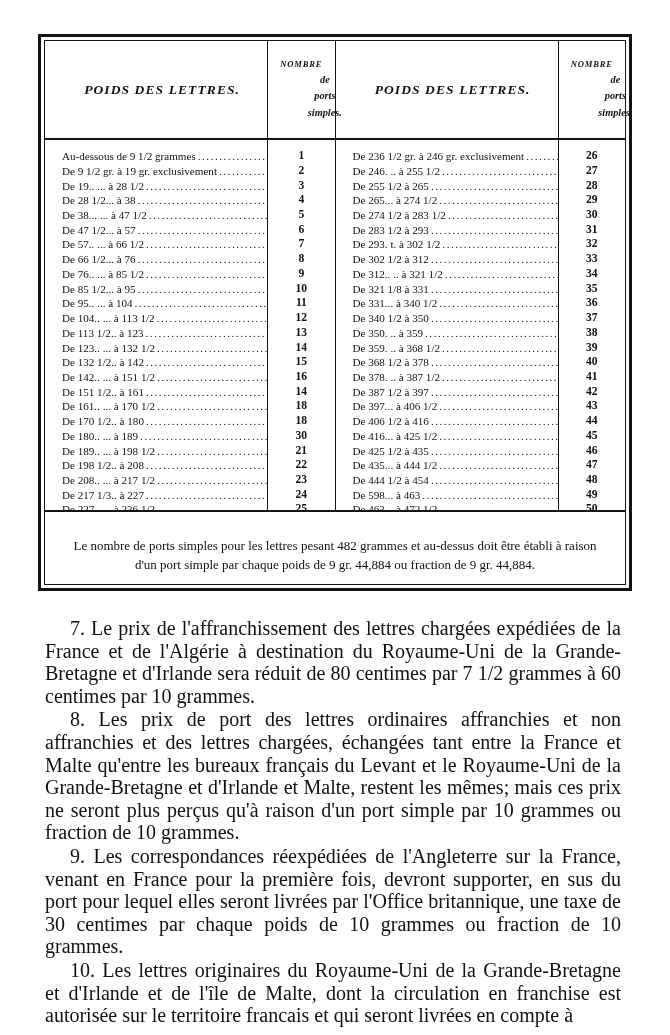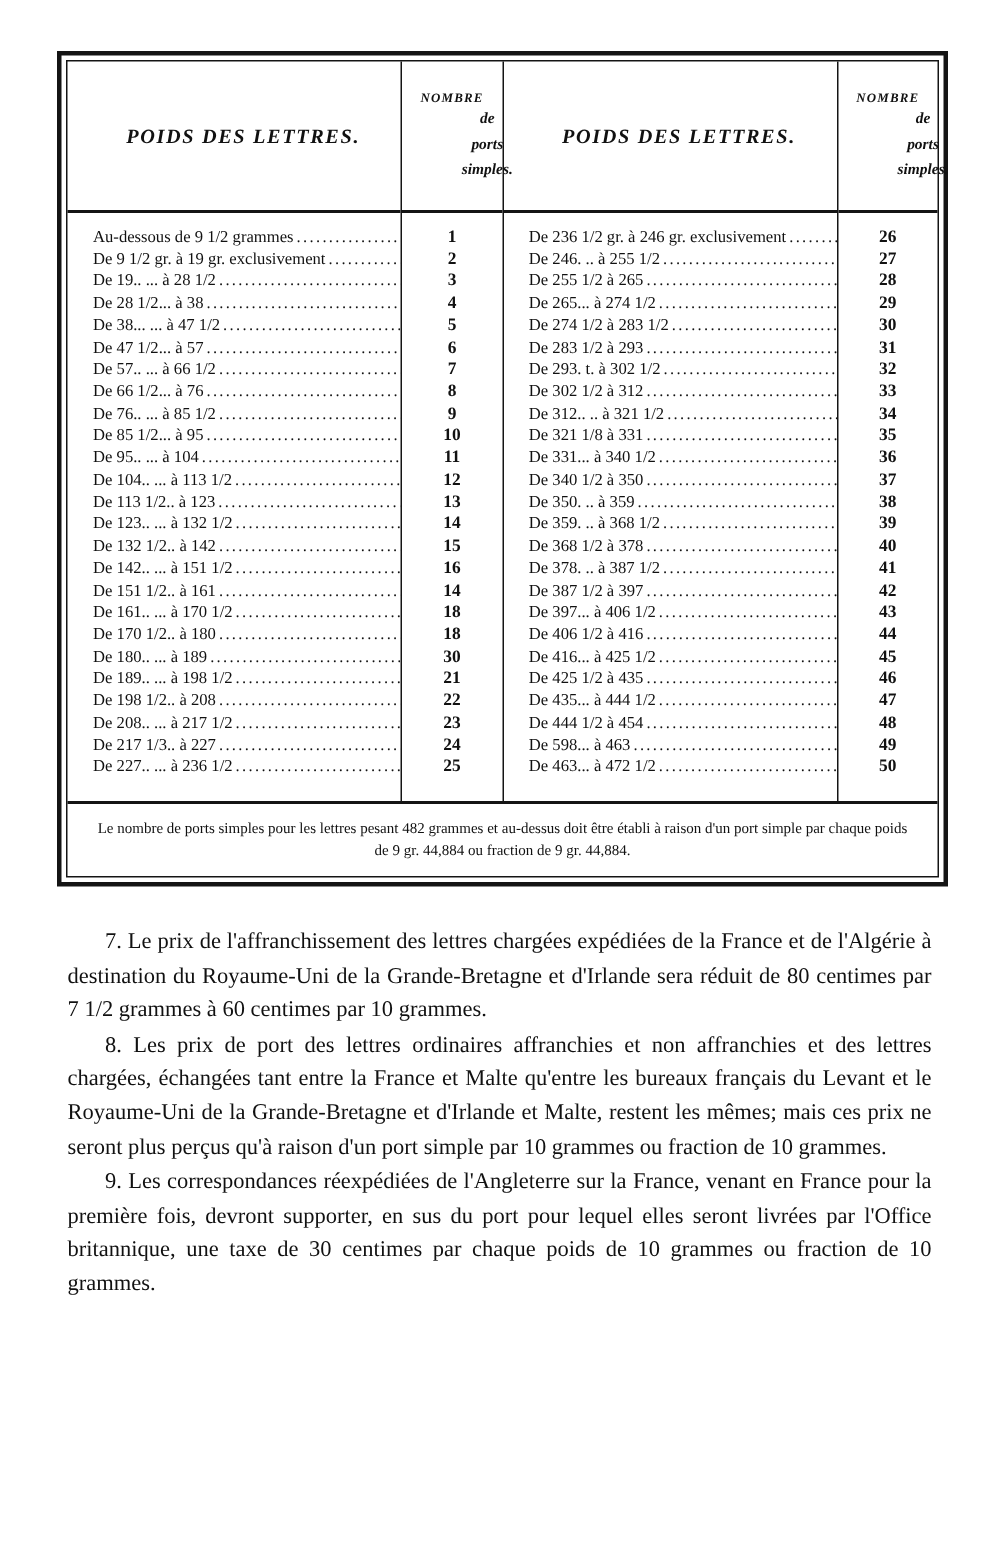--- a/index.html
+++ b/index.html
@@ -127,40 +127,40 @@
   }
   .nombre-list li {
     text-align: center;
     font-weight: bold;
     font-size: 11.6px;
   }
 
   
   .table-note {
     border-top: 2.5px solid #141414;
-    padding: 10px 16px 9px 16px;
-    font-size: 10px;
+    padding: 25px 16px 9px 16px;
+    font-size: 13px;
     line-height: 1.45;
     text-align: center;
     box-sizing: border-box;
   }
   .table-note p {
     margin: 0;
   }
 
   
   .prose {
     position: absolute;
     left: 45px;
     top: 617px;
     width: 580px;
   }
   .prose p {
     margin: 0 4px 1px 0;
-    font-size: 15px;
+    font-size: 20px;
     line-height: 22.6px;
     text-align: justify;
     text-indent: 25px;
     hyphens: none;
   }
 </style>
 </head>
 <body>
 
 <div class="rate-table-outer">
@@ -480,13 +480,14 @@
       <p>Le nombre de ports simples pour les lettres pesant 482 grammes et au-dessus doit être établi à raison d'un port simple par chaque poids de 9 gr. 44,884 ou fraction de 9 gr. 44,884.</p>
     </div>
 
   </div>
 </div>
 
 <div class="prose">
   <p>7. Le prix de l'affranchissement des lettres chargées expédiées de la France et de l'Algérie à destination du Royaume-Uni de la Grande-Bretagne et d'Irlande sera réduit de 80 centimes par 7 1/2 grammes à 60 centimes par 10 grammes.</p>
   <p>8. Les prix de port des lettres ordinaires affranchies et non affranchies et des lettres chargées, échangées tant entre la France et Malte qu'entre les bureaux français du Levant et le Royaume-Uni de la Grande-Bretagne et d'Irlande et Malte, restent les mêmes; mais ces prix ne seront plus perçus qu'à raison d'un port simple par 10 grammes ou fraction de 10 grammes.</p>
   <p>9. Les correspondances réexpédiées de l'Angleterre sur la France, venant en France pour la première fois, devront supporter, en sus du port pour lequel elles seront livrées par l'Office britannique, une taxe de 30 centimes par chaque poids de 10 grammes ou fraction de 10 grammes.</p>
+  <p>10. Les lettres originaires du Royaume-Uni de la Grande-Bretagne et d'Irlande et de l'île de Malte, dont la circulation en franchise est autorisée sur le territoire francais et qui seront livrées en compte à</p>
 </div>
 
 </body></html>

